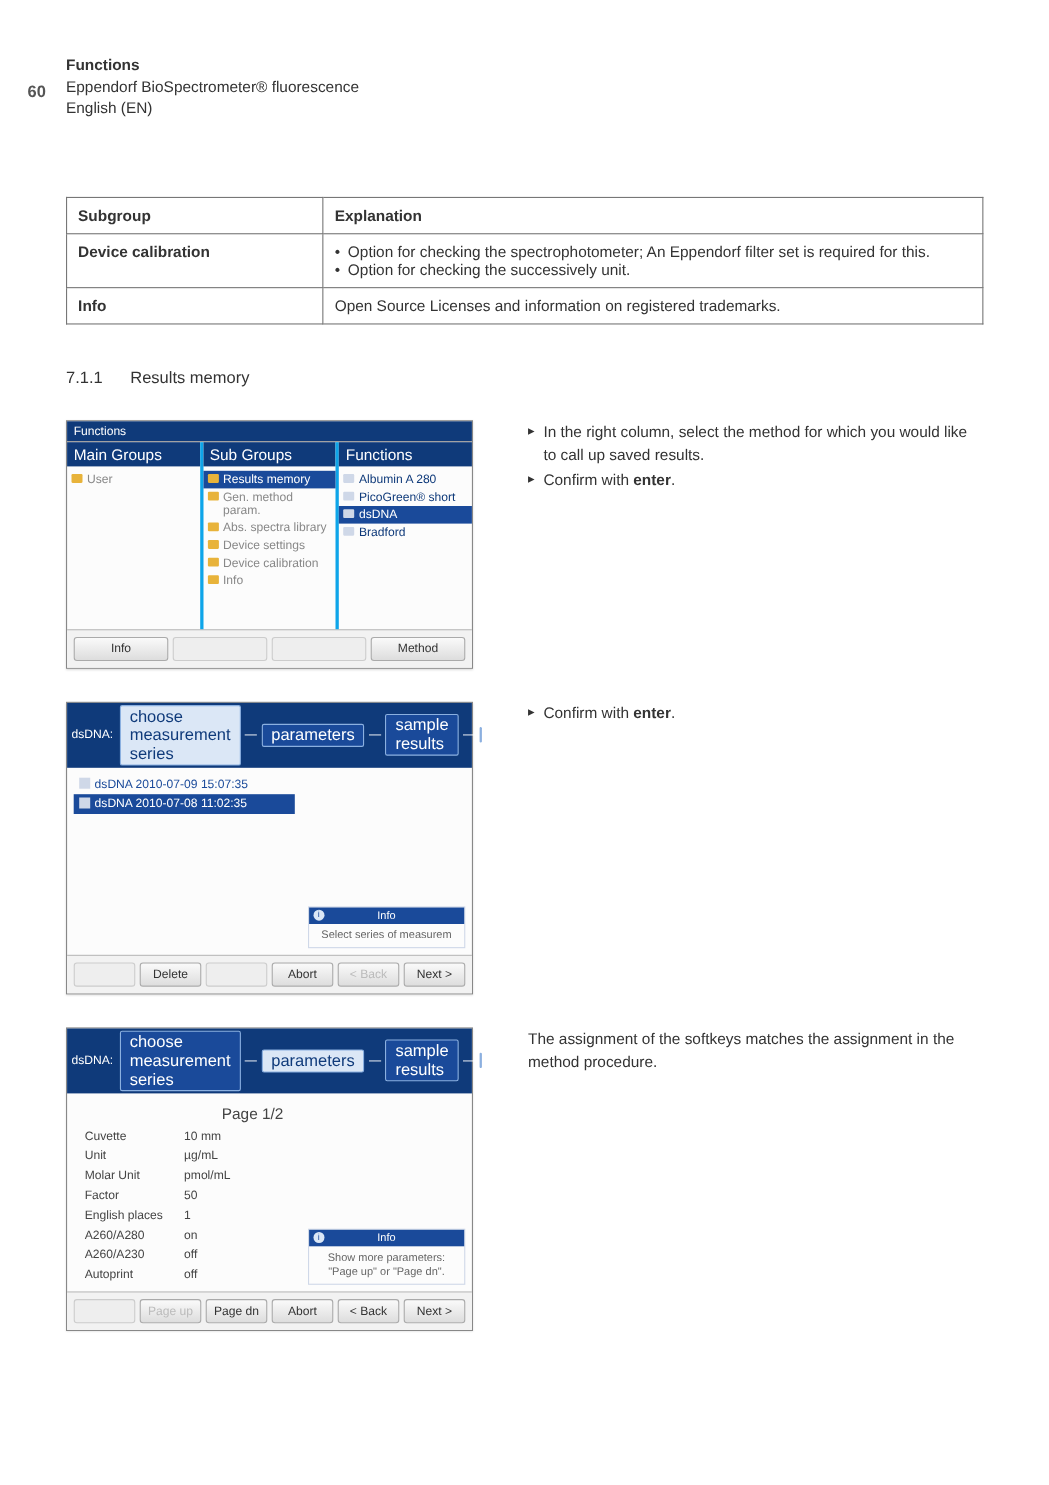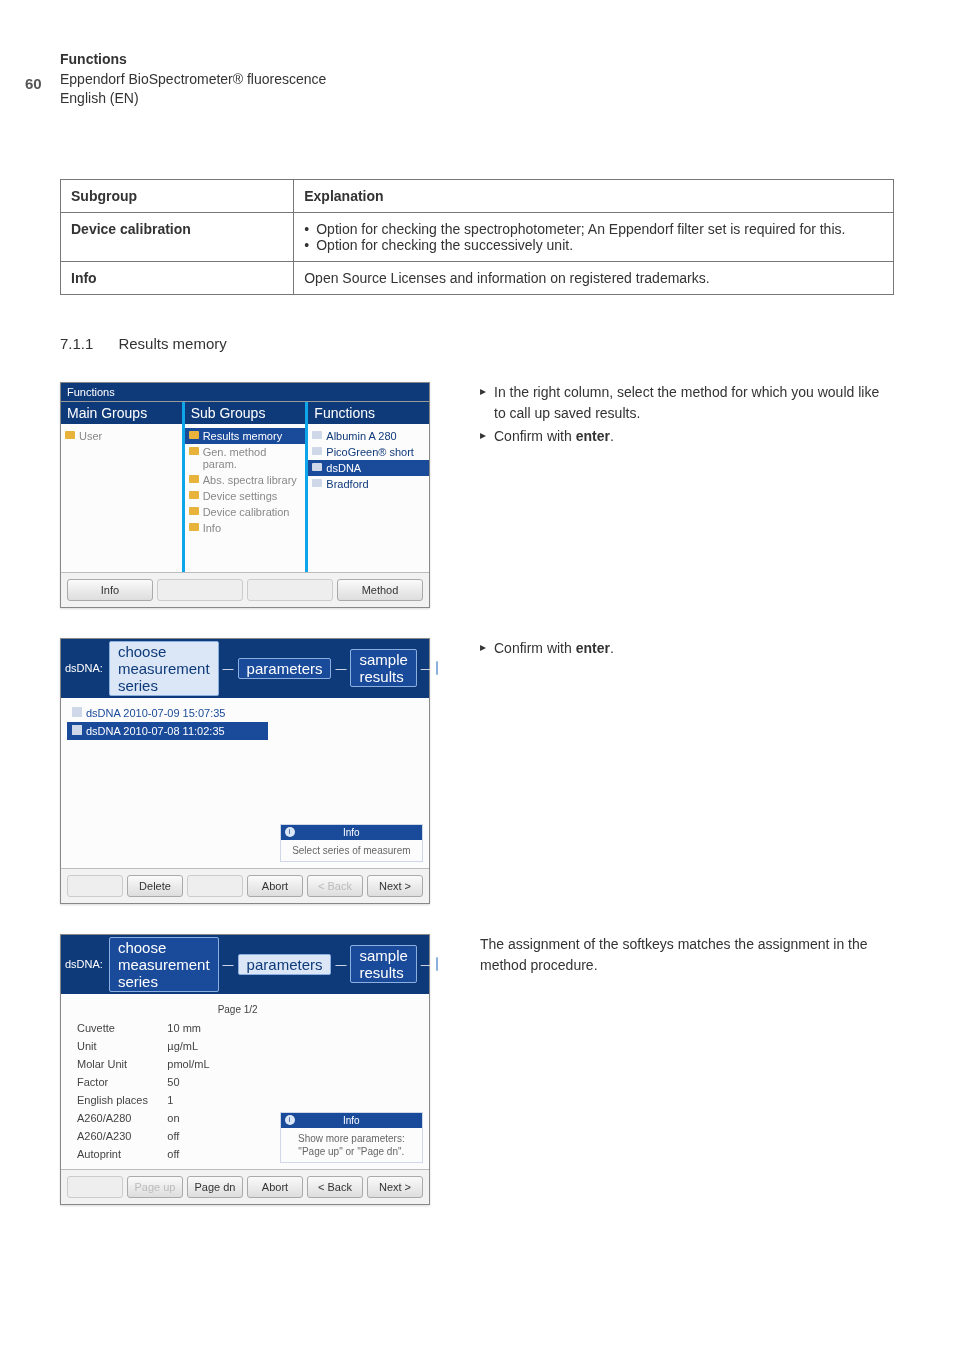--- a/index.html
+++ b/index.html
@@ -240,21 +240,21 @@
   .param-row {
     display: flex;
     font-size: 11px;
     padding: 3px 10px;
   }
   .param-row .pk { flex: 1; color: #444; }
   .param-row .pv { flex: 1; color: #444; }
   .page-ind {
     text-align: right;
     padding: 4px 10px 0 0;
-    font-size: 10px;
+    font-size: 14px;
     color: #444;
   }
 </style>
 </head>
 <body>
 
 <div class="page">
   <div class="page-num">60</div>
 
   <div class="header-block">

